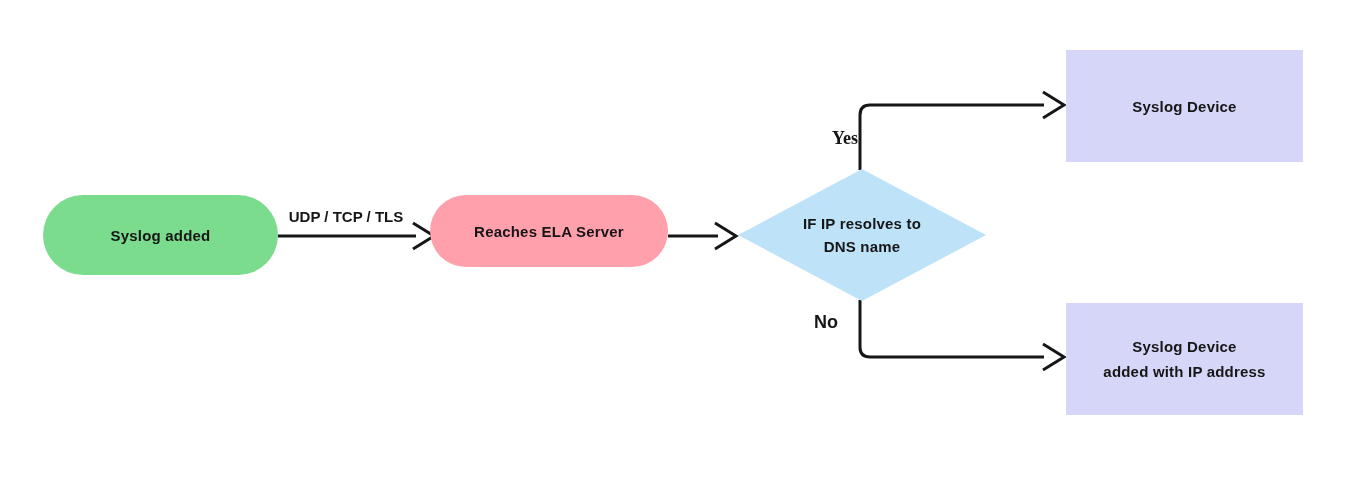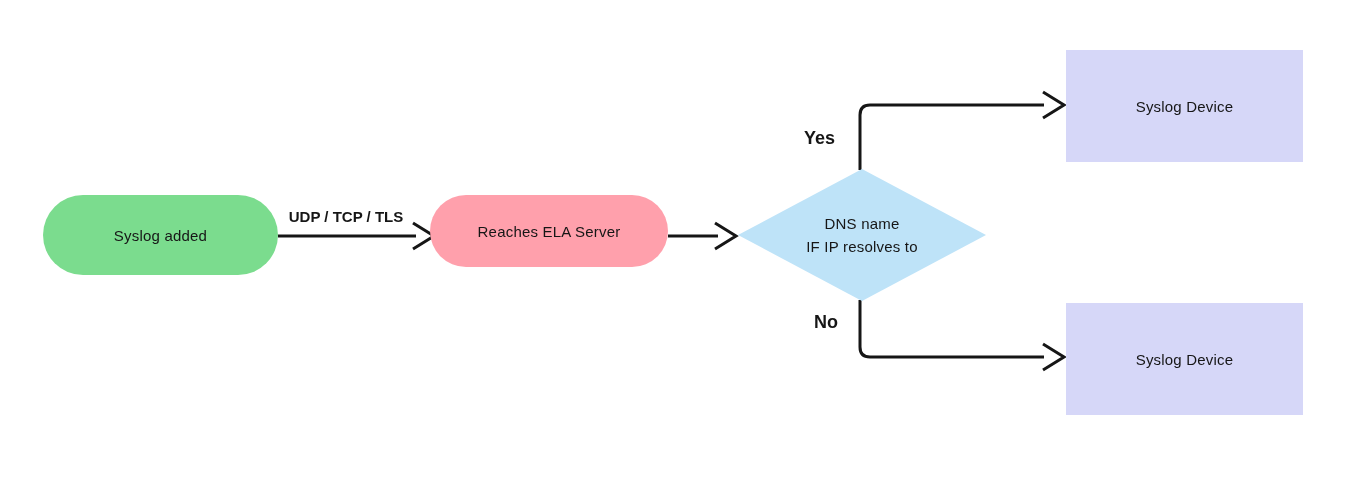--- a/index.html
+++ b/index.html
@@ -31,21 +31,21 @@
   .connector-layer path.head {
     stroke-linejoin: miter;
     stroke-linecap: butt;
   }
   .node {
     position: absolute;
     display: flex;
     align-items: center;
     justify-content: center;
     text-align: center;
-    font-weight: 400;
+    font-weight: 700;
     font-size: 15px;
     line-height: 23px;
     letter-spacing: 0.2px;
   }
   .pill {
     border-radius: 40px;
   }
   .pill-start {
     left: 43px;  top: 195px;
     width: 235px; height: 80px;
@@ -77,22 +77,23 @@
     font-weight: 700;
     white-space: nowrap;
   }
   .label-transport {
     left: 280px; top: 208px;
     width: 132px;
     text-align: center;
     font-size: 15px;
   }
   .label-yes {
-    left: 804px; top: 128px;
+    left: 832px; top: 128px;
     font-size: 18px;
+    font-family: Liberation Serif, serif;
   }
   .label-no {
     left: 814px; top: 312px;
     font-size: 18px;
   }
 </style>
 </head>
 <body>
 
 <div class="canvas">
@@ -117,34 +118,35 @@
   </div>
 
   <div class="edge-label label-transport">UDP / TCP / TLS</div>
 
   <div class="node pill pill-server">
     <span>Reaches ELA Server</span>
   </div>
 
   <div class="node diamond">
     <div class="inner">
+      <div>IF IP resolves to</div>
       <div>DNS name</div>
-      <div>IF IP resolves to</div>
     </div>
   </div>
 
   <div class="edge-label label-yes">Yes</div>
 
   <div class="edge-label label-no">No</div>
 
   <div class="node rect-outcome rect-yes">
     <div>
       <div>Syslog Device</div>
     </div>
   </div>
 
   <div class="node rect-outcome rect-no">
     <div>
       <div>Syslog Device</div>
+      <div>added with IP address</div>
     </div>
   </div>
 
 </div>
 
 </body></html>

